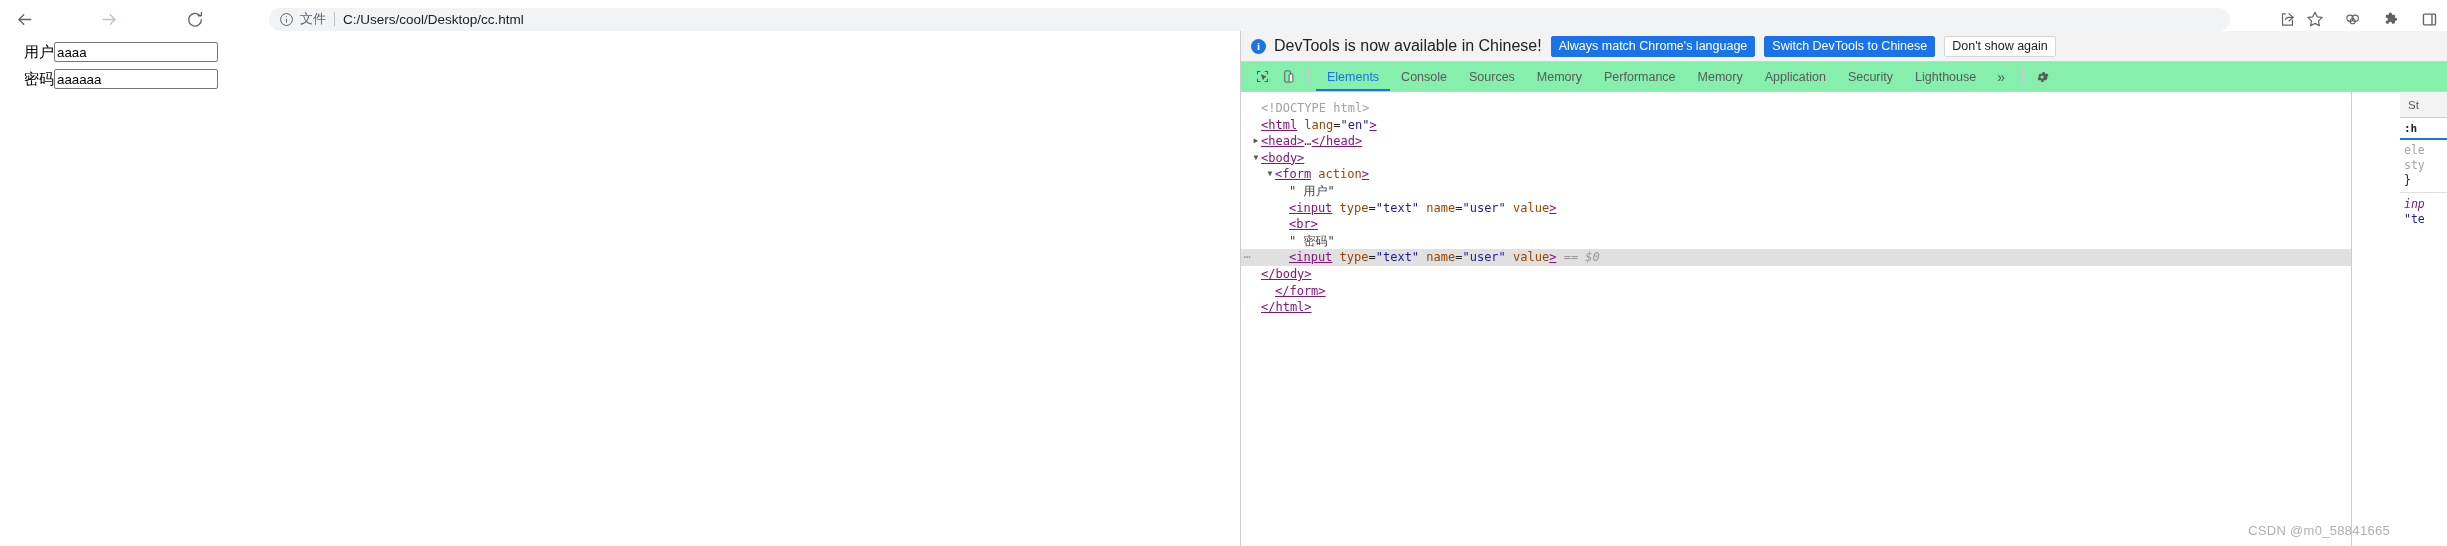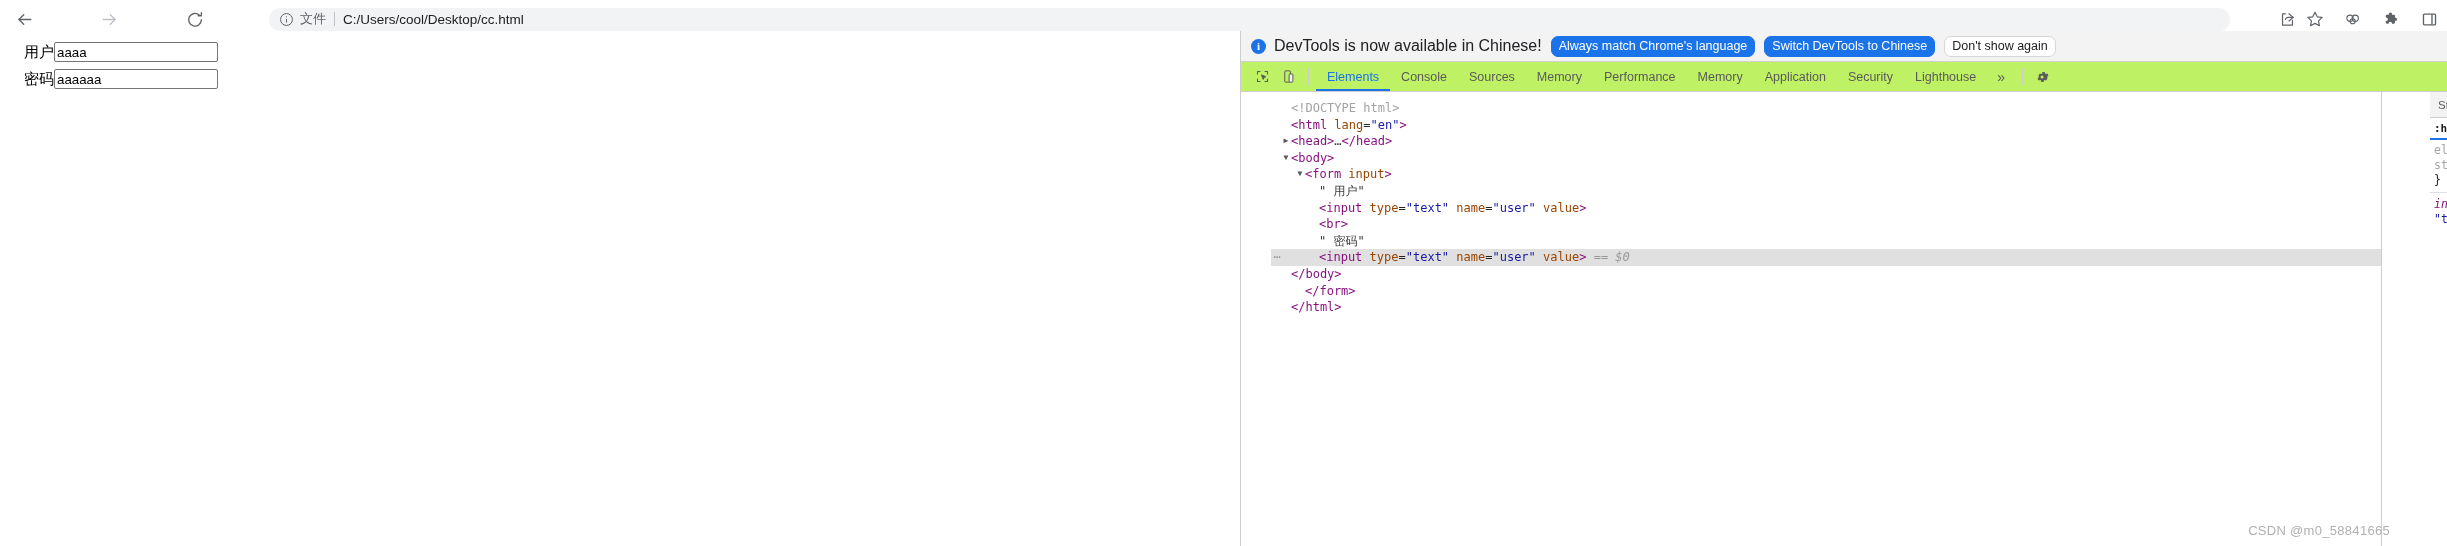--- a/index.html
+++ b/index.html
@@ -127,34 +127,34 @@
     font-family: "Liberation Serif", serif;
   }
   .info-text {
     font-size: 16px; color: #202124;
     margin-left: 8px; white-space: nowrap;
   }
   .info-btn {
     margin-left: 9px;
     height: 21px;
     padding: 0 7px;
-    border-radius: 7px;
+    border-radius: 2px;
     font-size: 12.5px;
     display: flex; align-items: center;
     white-space: nowrap;
     border: 1px solid transparent;
     cursor: pointer;
   }
   .info-btn.primary { background: #1a73e8; color: #ffffff; border-color: #1a73e8; }
   .info-btn.plain { background: #ffffff; color: #202124; border-color: #d6d6d6; }
 
   
   .dt-tabstrip {
     height: 30px;
-    background: #bef264;
+    background: #86efac;
     display: flex; align-items: stretch;
     border-bottom: 1px solid #cdcdcd;
   }
   .dt-tool-icon {
     width: 26px;
     display: flex; align-items: center; justify-content: center;
     color: #5a5a5a;
   }
   .dt-tool-icon.first { margin-left: 8px; }
   .dt-vsep {
@@ -189,41 +189,40 @@
   }
   .dt-tree {
     width: 1110px;
     padding-top: 8px;
     font-family: "DejaVu Sans Mono", monospace;
     font-size: 12px;
     line-height: 16.6px;
     color: #222;
     overflow: hidden;
     position: relative;
-    margin-left: 30px;
   }
   .tree-line {
     display: flex; align-items: center;
     height: 16.6px;
     padding-left: 10px;
     white-space: pre;
   }
   .tree-line.selected { background: #e0e0e0; }
   .twisty {
     width: 10px; display: inline-block;
     color: #5a5a5a; font-size: 8px;
     flex: none; text-align: center;
   }
   .ellipsis-gutter {
     position: absolute; left: 0;
     color: #9a9a9a; font-size: 12px;
     width: 12px; text-align: center;
   }
   .tok-doctype { color: #a3a3a3; }
-  .tok-punct   { color: #881280; }
+  .tok-punct   { color: #881280; text-decoration: underline; }
   .tok-attr    { color: #994500; }
   .tok-val     { color: #1a1aa6; }
   .tok-text    { color: #3c3c3c; }
   .tok-ref     { color: #999; font-style: italic; }
 
   .dt-styles {
     flex: 1;
     border-left: 1px solid #cdcdcd;
     overflow: hidden;
     background: #fff;
@@ -415,21 +414,21 @@
         </svg>
     </div>
   </div>
 
   <div class="dt-body">
     <div class="dt-tree" id="dom-tree">
         <div class="tree-line"><span style="display: inline-block; width: 0px; flex: 0 0 auto;"></span><span class="twisty"></span><span><span class="tok-doctype">&lt;!DOCTYPE html&gt;</span></span></div>
         <div class="tree-line"><span style="display: inline-block; width: 0px; flex: 0 0 auto;"></span><span class="twisty"></span><span><span class="tok-punct">&lt;html</span> <span class="tok-attr">lang</span>=<span class="tok-val">"en"</span><span class="tok-punct">&gt;</span></span></div>
         <div class="tree-line"><span style="display: inline-block; width: 0px; flex: 0 0 auto;"></span><span class="twisty">▶</span><span><span class="tok-punct">&lt;head&gt;</span><span class="tok-text">…</span><span class="tok-punct">&lt;/head&gt;</span></span></div>
         <div class="tree-line"><span style="display: inline-block; width: 0px; flex: 0 0 auto;"></span><span class="twisty">▼</span><span><span class="tok-punct">&lt;body&gt;</span></span></div>
-        <div class="tree-line"><span style="display: inline-block; width: 14px; flex: 0 0 auto;"></span><span class="twisty">▼</span><span><span class="tok-punct">&lt;form</span> <span class="tok-attr">input</span><span class="tok-punct">&gt;</span></span></div>
+        <div class="tree-line"><span style="display: inline-block; width: 14px; flex: 0 0 auto;"></span><span class="twisty">▼</span><span><span class="tok-punct">&lt;form</span> <span class="tok-attr">action</span><span class="tok-punct">&gt;</span></span></div>
         <div class="tree-line"><span style="display: inline-block; width: 28px; flex: 0 0 auto;"></span><span class="twisty"></span><span><span class="tok-text">" 用户"</span></span></div>
         <div class="tree-line"><span style="display: inline-block; width: 28px; flex: 0 0 auto;"></span><span class="twisty"></span><span><span class="tok-punct">&lt;input</span> <span class="tok-attr">type</span>=<span class="tok-val">"text"</span> <span class="tok-attr">name</span>=<span class="tok-val">"user"</span> <span class="tok-attr">value</span><span class="tok-punct">&gt;</span></span></div>
         <div class="tree-line"><span style="display: inline-block; width: 28px; flex: 0 0 auto;"></span><span class="twisty"></span><span><span class="tok-punct">&lt;br&gt;</span></span></div>
         <div class="tree-line"><span style="display: inline-block; width: 28px; flex: 0 0 auto;"></span><span class="twisty"></span><span><span class="tok-text">" 密码"</span></span></div>
         <div class="tree-line selected"><span class="ellipsis-gutter">⋯</span><span style="display: inline-block; width: 28px; flex: 0 0 auto;"></span><span class="twisty"></span><span><span class="tok-punct">&lt;input</span> <span class="tok-attr">type</span>=<span class="tok-val">"text"</span> <span class="tok-attr">name</span>=<span class="tok-val">"user"</span> <span class="tok-attr">value</span><span class="tok-punct">&gt;</span> <span class="tok-ref">== $0</span></span></div>
         <div class="tree-line"><span style="display: inline-block; width: 0px; flex: 0 0 auto;"></span><span class="twisty"></span><span><span class="tok-punct">&lt;/body&gt;</span></span></div>
         <div class="tree-line"><span style="display: inline-block; width: 14px; flex: 0 0 auto;"></span><span class="twisty"></span><span><span class="tok-punct">&lt;/form&gt;</span></span></div>
         <div class="tree-line"><span style="display: inline-block; width: 0px; flex: 0 0 auto;"></span><span class="twisty"></span><span><span class="tok-punct">&lt;/html&gt;</span></span></div>
       </div>
 

